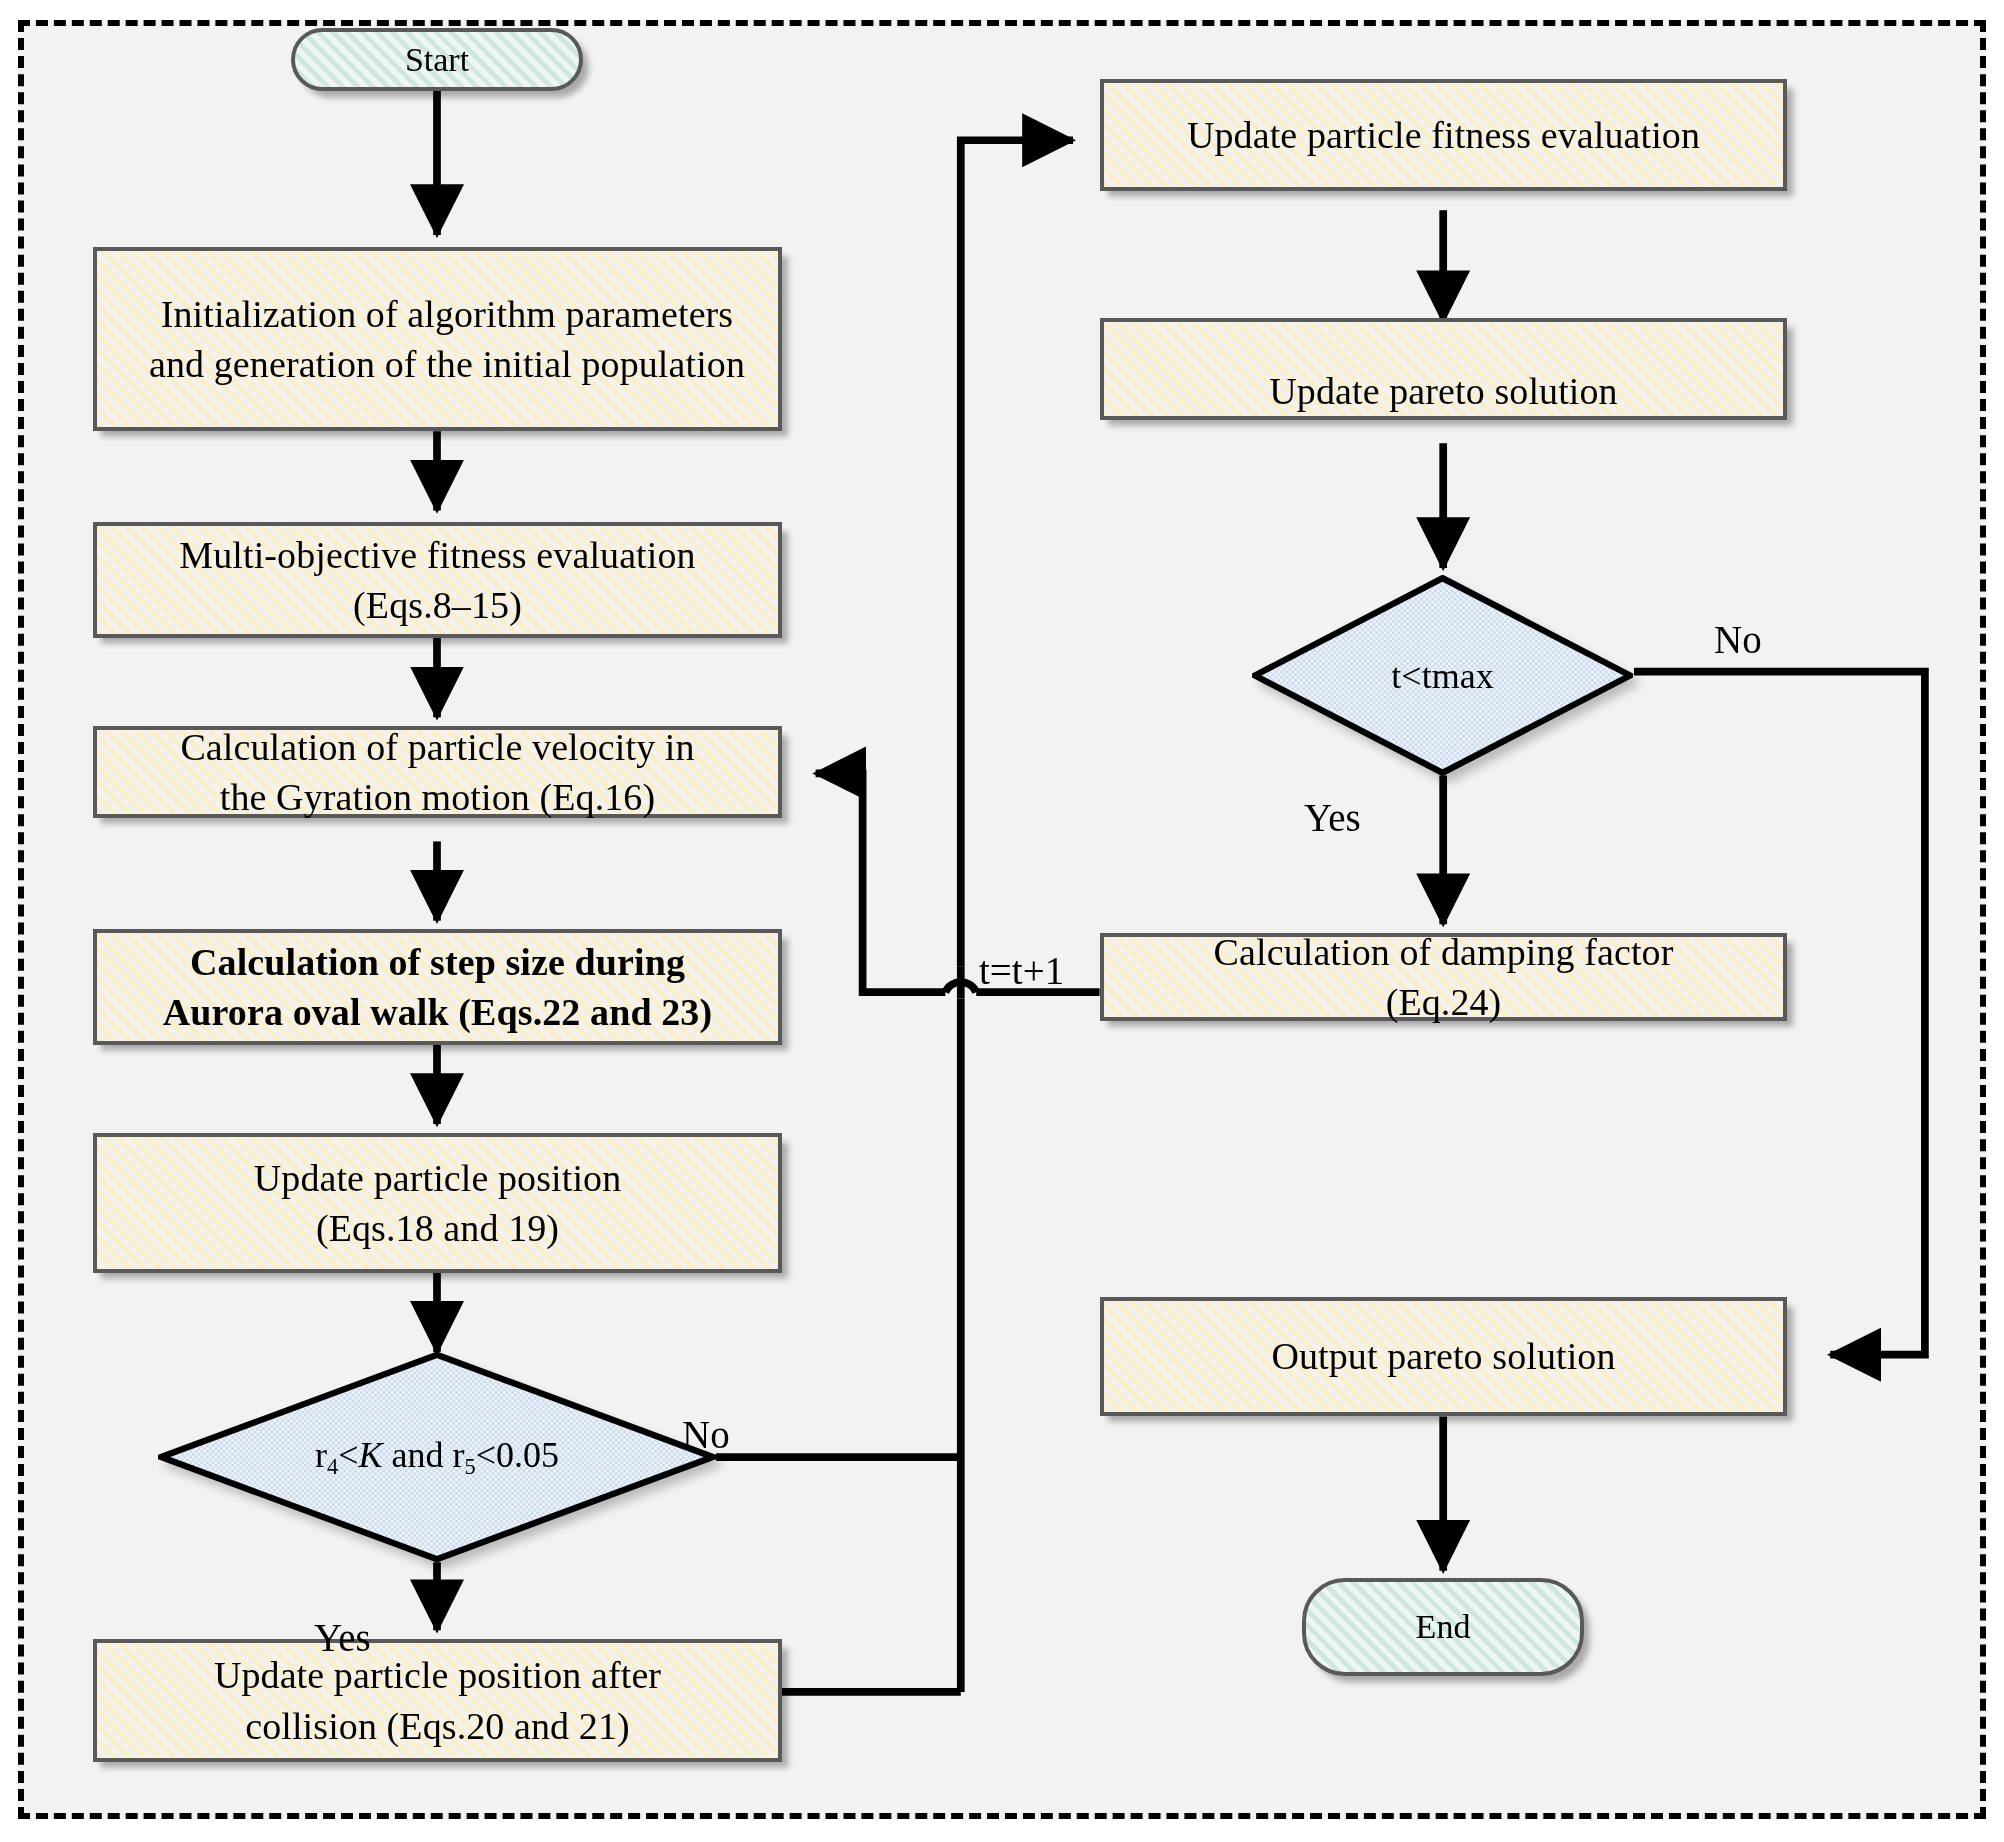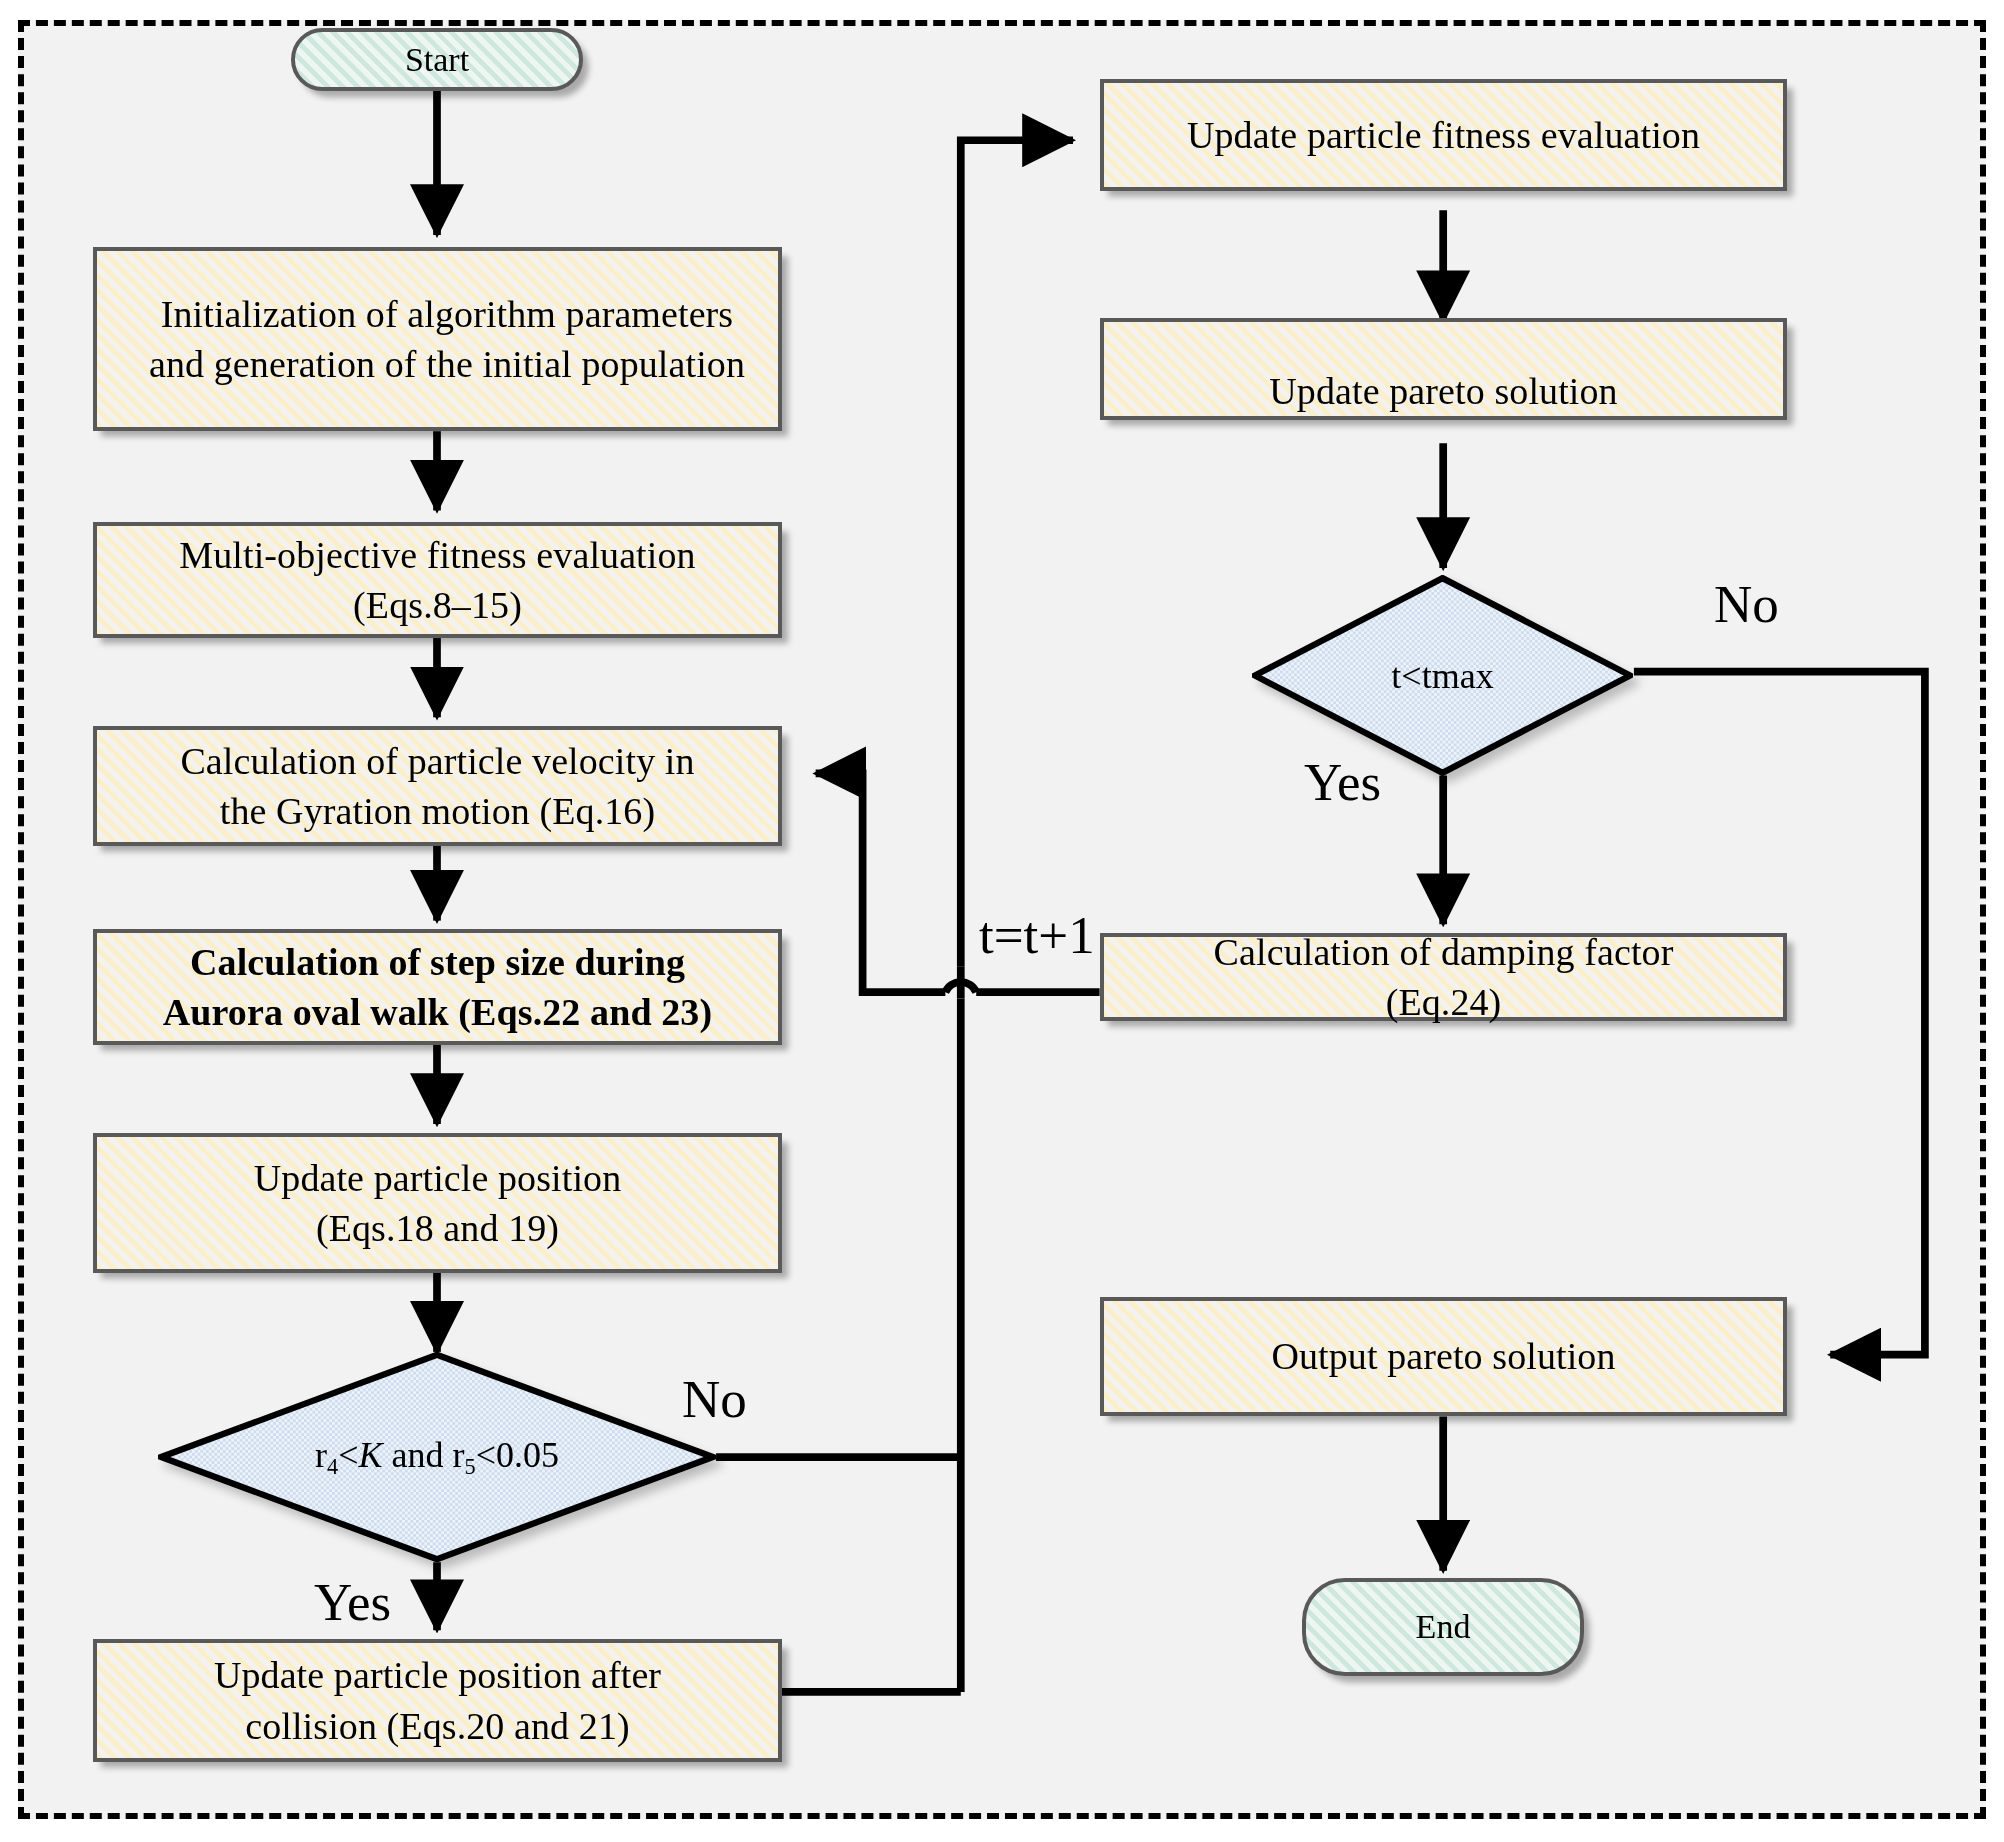--- a/index.html
+++ b/index.html
@@ -40,21 +40,21 @@
   }
   .term .lbl{font-size:34px;}
 
   .dec{background:transparent;filter:drop-shadow(6.3px 7px 4.9px rgba(0,0,0,0.22));}
   .dec svg{position:absolute;left:0;top:0;}
   .dec .lbl{position:relative;z-index:2;font-size:36px;white-space:nowrap;}
   .dec .lbl i{font-style:italic;}
   .dec .lbl sub{font-size:.62em;vertical-align:-0.30em;}
 
   
-  .elabel{position:absolute;font-size:53px;color:#000;white-space:nowrap;}
+  .elabel{position:absolute;font-size:39px;color:#000;white-space:nowrap;margin-top:43px;}
 
   
   #wires{position:absolute;left:0;top:0;width:2005px;height:1842px;pointer-events:none;}
 </style>
 </head>
 <body>
 
 <div id="stage">
   <div id="frame"></div>
 
@@ -112,21 +112,21 @@
 
   <div class="node proc" style="left:93px;top:247px;width:689px;height:184px;padding-left:19px;">
     <span class="lbl">Initialization of algorithm parameters and generation of the initial population</span>
   </div>
 
   <div class="node proc" style="left:93px;top:522px;width:689px;height:116px;flex-direction:column;">
     <span class="lbl">Multi-objective fitness evaluation</span>
     <span class="lbl">(Eqs.8–15)</span>
   </div>
 
-  <div class="node proc" style="left:93px;top:726px;width:689px;height:120px;flex-direction:column;">
+  <div class="node proc" style="left:93px;top:726px;width:689px;height:92px;flex-direction:column;">
     <span class="lbl">Calculation of particle velocity in</span>
     <span class="lbl">the Gyration motion (Eq.16)</span>
   </div>
 
   <div class="node proc" style="left:93px;top:929px;width:689px;height:116px;flex-direction:column;font-weight:bold;">
     <span class="lbl">Calculation of step size during</span>
     <span class="lbl">Aurora oval walk (Eqs.22 and 23)</span>
   </div>
 
   <div class="node proc" style="left:93px;top:1133px;width:689px;height:140px;flex-direction:column;">

